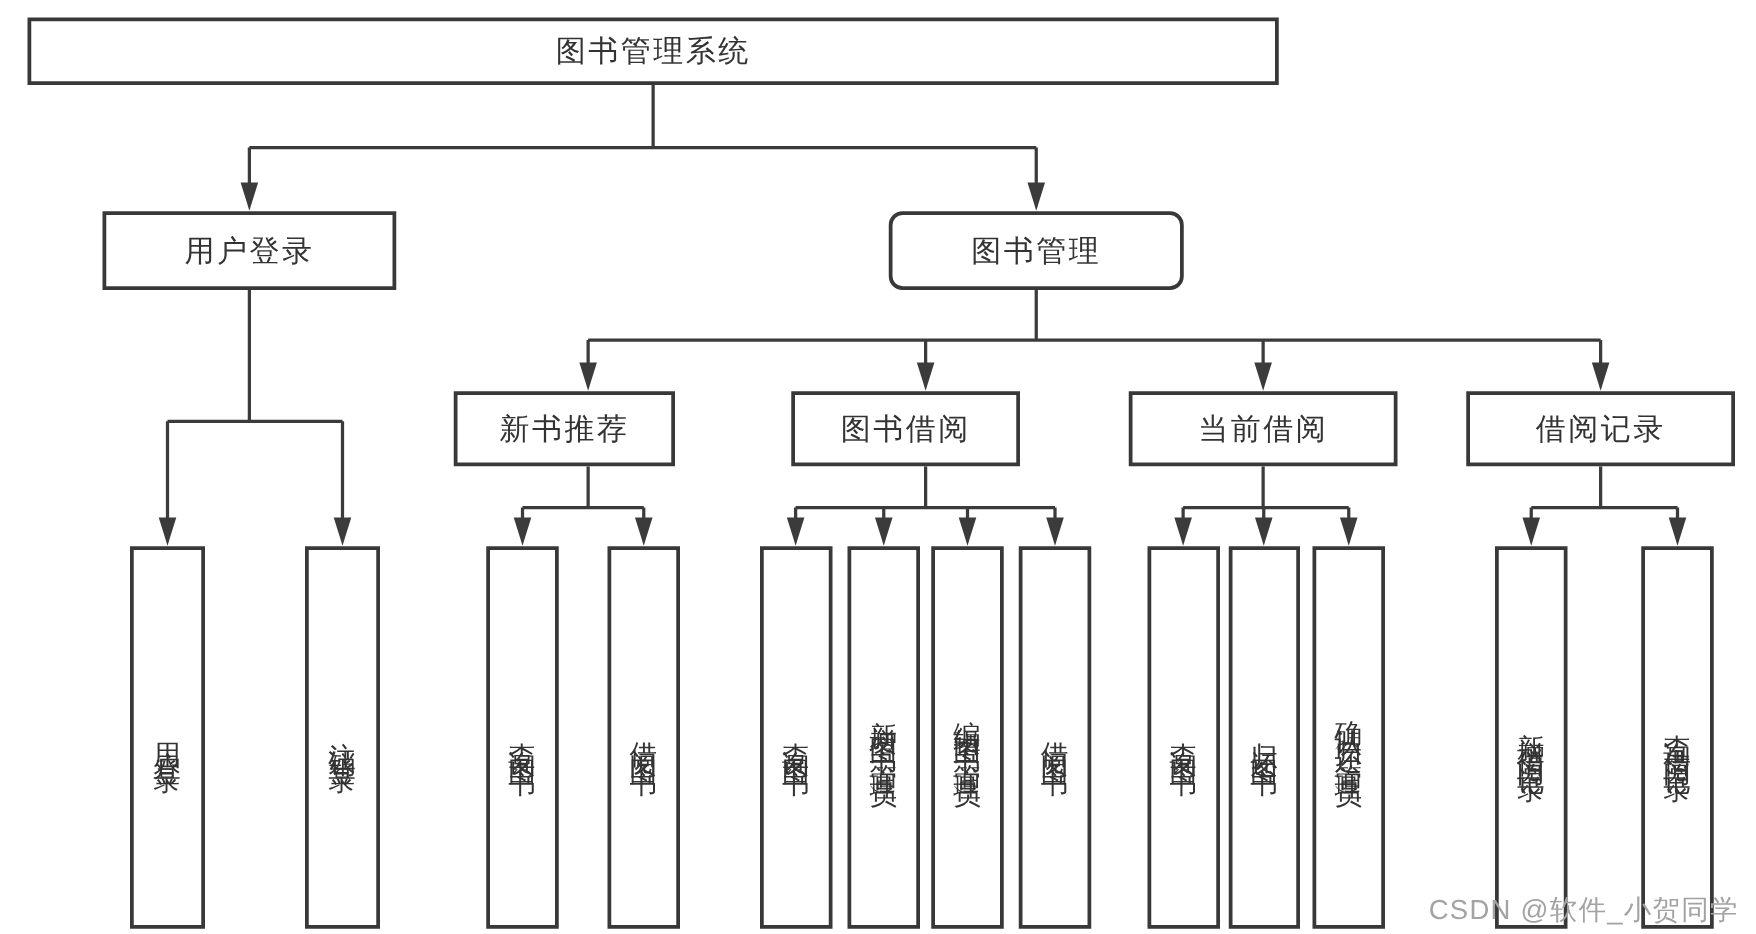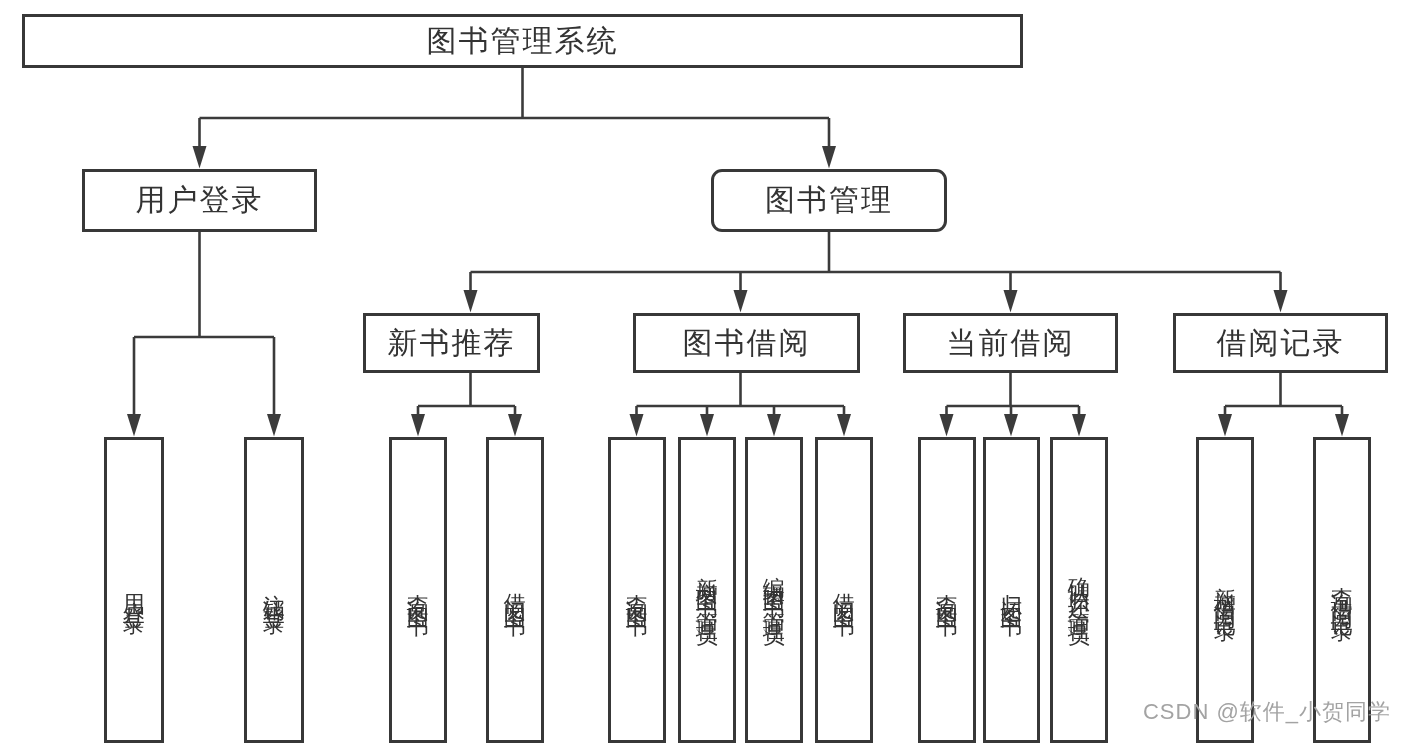--- a/index.html
+++ b/index.html
@@ -15,33 +15,33 @@
   .box {
     position: absolute;
     box-sizing: border-box;
     border: 3px solid #383838;
     background: #ffffff;
     display: flex;
     align-items: center;
     justify-content: center;
     color: #333333;
   }
-  .hnode { font-size: 30px; letter-spacing: 2px; }
+  .hnode { font-size: 24px; letter-spacing: 2px; }
   .leaf .vtext {
     writing-mode: vertical-rl;
     text-orientation: mixed;
     font-size: 22px;
     letter-spacing: 7px;
     line-height: 1.15;
     color: #333333;
   }
   .watermark {
     position: absolute;
     right: 14px;
-    bottom: 20px;
+    bottom: 4px;
     font-size: 22px;
     letter-spacing: 1px;
     color: #a3a3a3;
     z-index: 5;
     white-space: nowrap;
   }
   svg line, svg path { stroke: #3b3b3b; stroke-width: 2.6; fill: none; }
   svg polygon { fill: #3b3b3b; stroke: none; }
 </style>
 </head>
@@ -132,21 +132,21 @@
   <div class="box hnode" style="left:82px; top:169px; width:235px; height:63px;">
     <span>用户登录</span>
   </div>
   <div class="box hnode" style="left:711px; top:169px; width:236px; height:63px;border-radius:11px;">
     <span>图书管理</span>
   </div>
 
   <div class="box hnode" style="left:363px; top:313px; width:177px; height:60px;">
     <span>新书推荐</span>
   </div>
-  <div class="box hnode" style="left:633px; top:313px; width:227px; height:60px;">
+  <div class="box hnode" style="left:633px; top:313px; width:183px; height:60px;">
     <span>图书借阅</span>
   </div>
   <div class="box hnode" style="left:1173px; top:313px; width:215px; height:60px;">
     <span>借阅记录</span>
   </div>
   <div class="box hnode" style="left:903px; top:313px; width:215px; height:60px;">
     <span>当前借阅</span>
   </div>
 
   <div class="box leaf" style="left:104px; top:437px; width:60px; height:306px;">

